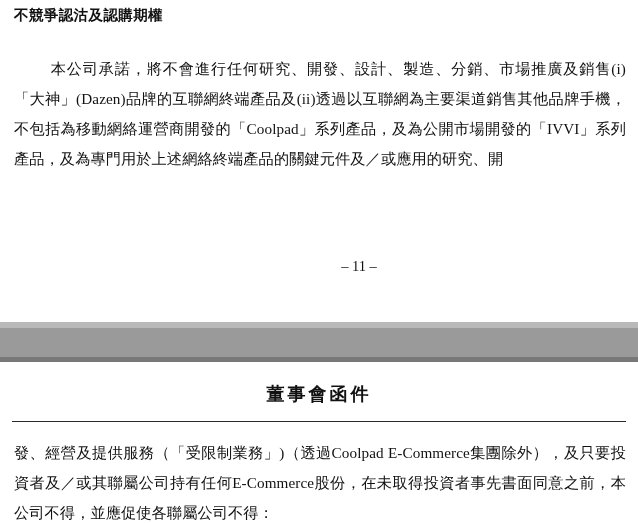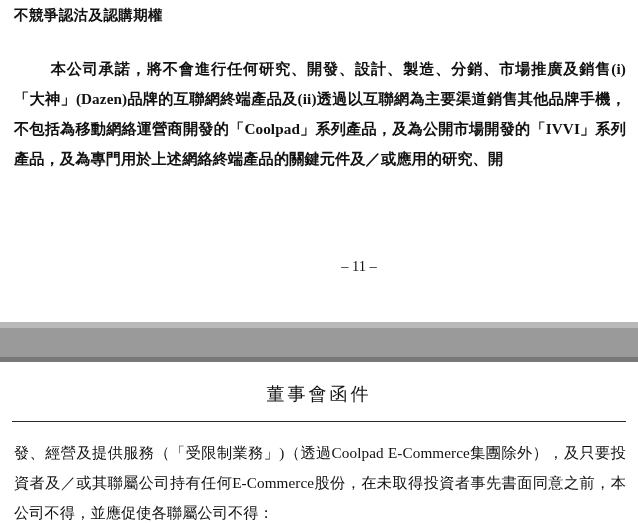--- a/index.html
+++ b/index.html
@@ -45,21 +45,20 @@
     position: absolute;
     left: 14px;
     top: 54px;
     width: 612px;
     font-size: 15.2px;
     line-height: 30px;
     text-align: justify;
     text-justify: inter-ideograph;
     color: #111111;
     letter-spacing: 0.1px;
-    font-weight: bold;
   }
   .body-text .indent {
     display: inline-block;
     width: 36px;
   }
   .page-number {
     position: absolute;
     left: 0;
     top: 258px;
     width: 638px;
@@ -104,21 +103,21 @@
     height: 161px;
     background: #ffffff;
   }
   .doc-title {
     position: absolute;
     left: 0;
     top: 20px;
     width: 638px;
     text-align: center;
     font-size: 18px;
-    font-weight: normal;
+    font-weight: bold;
     letter-spacing: 3px;
     color: #111111;
   }
   .rule {
     position: absolute;
     left: 12px;
     top: 59px;
     width: 614px;
     height: 1px;
     background: #2a2a2a;

